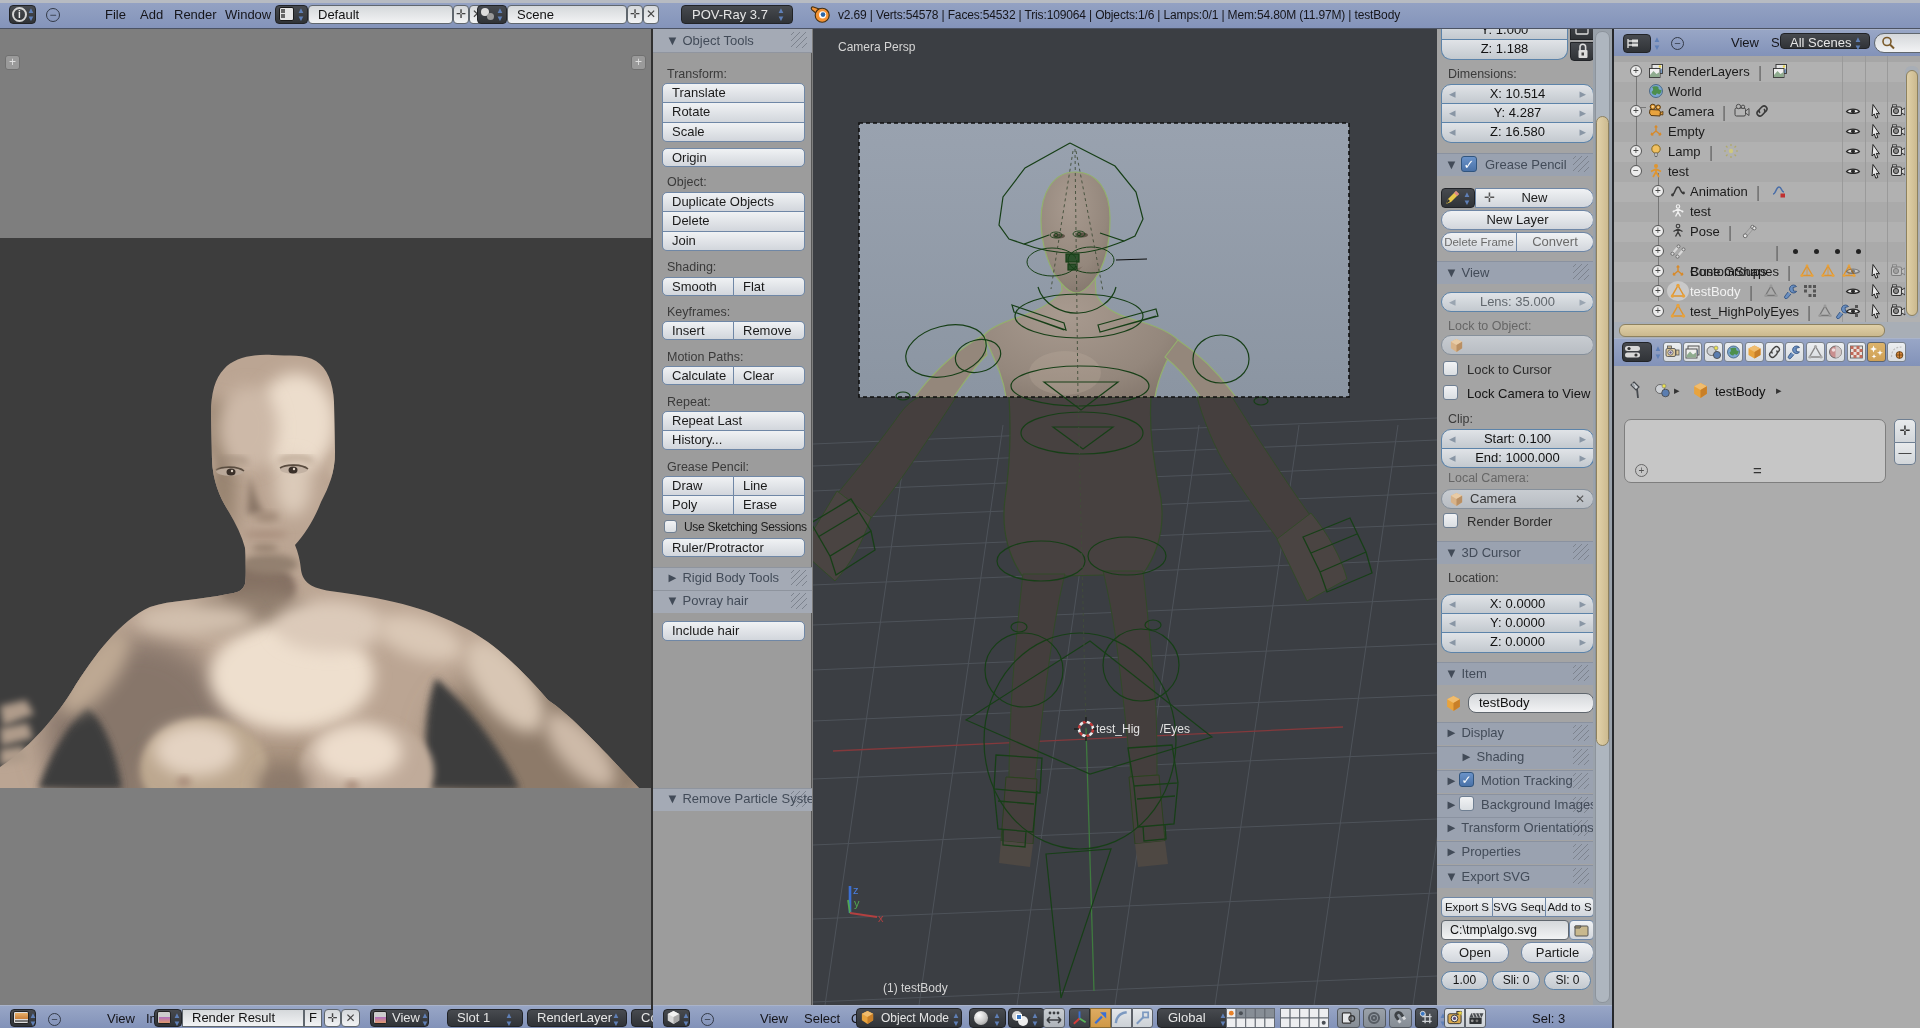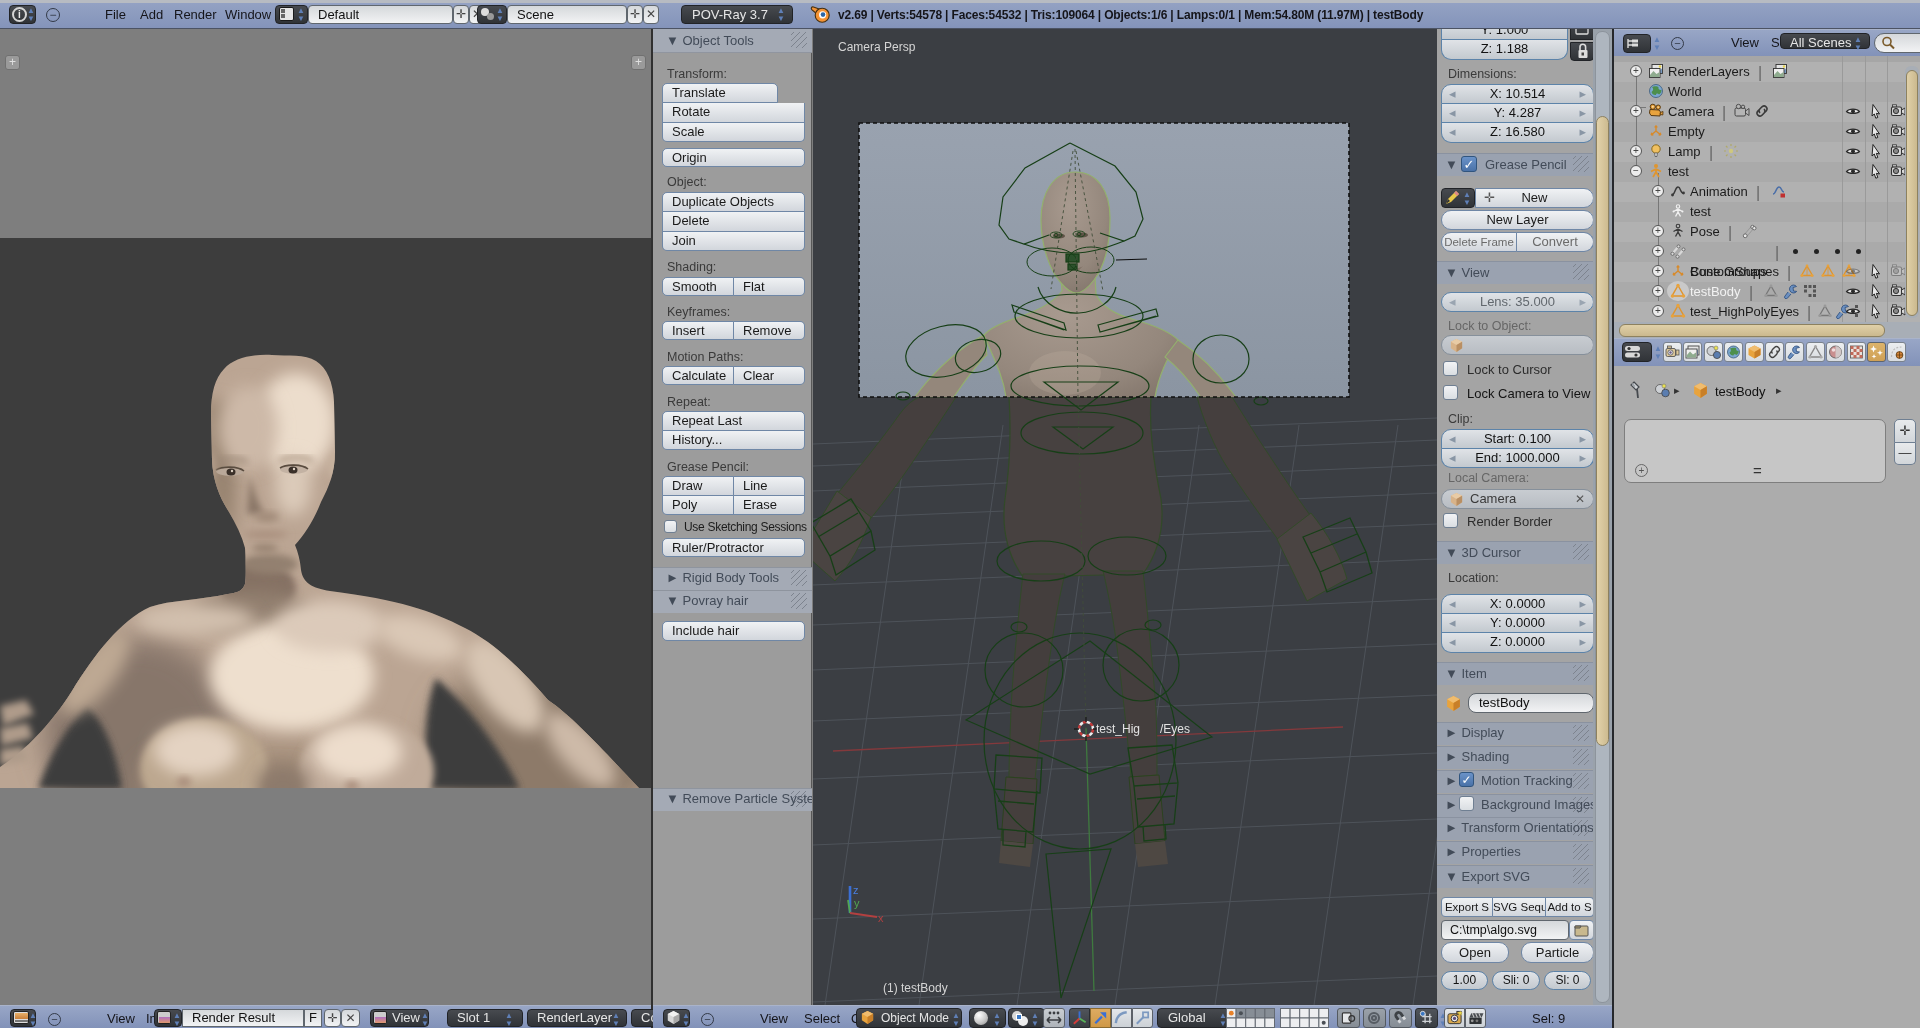--- a/index.html
+++ b/index.html
@@ -60,21 +60,21 @@
 
   <div class="abs darkw" style="left:681px;top:5px;width:112px;height:19px;line-height:17px;padding-left:10px;">POV-Ray 3.7</div>
   <div class="abs arr" style="left:777px;top:7px;">▲<br>▼</div>
 
   <svg class="abs" style="left:809px;top:4px;" width="22" height="20" viewBox="0 0 22 20">
     <path d="M13,6 L4.5,3 C2.6,2.4 1.6,4 2.8,5.6 L9,11 Z" fill="#f49335" stroke="#432f12" stroke-width="1.1"></path>
     <circle cx="13.2" cy="11.2" r="7" fill="#f49335" stroke="#432f12" stroke-width="1.1"></circle>
     <circle cx="13.6" cy="10.8" r="3.6" fill="#fdfdfd"></circle>
     <circle cx="14" cy="10.6" r="2.3" fill="#2a66a8"></circle>
   </svg>
-  <div class="abs" style="left:838px;top:8px;color:#15151a;font-size:12px;letter-spacing:-0.15px;font-weight:bold;">v2.69 | Verts:54578 | Faces:54532 | Tris:109064 | Objects:1/6 | Lamps:0/1 | Mem:54.80M (11.97M) | testBody</div>
+  <div class="abs" style="left:838px;top:8px;color:#15151a;font-size:12px;letter-spacing:-0.15px;">v2.69 | Verts:54578 | Faces:54532 | Tris:109064 | Objects:1/6 | Lamps:0/1 | Mem:54.80M (11.97M) | testBody</div>
 </div>
 
 <div class="abs" style="left:0;top:29px;width:653px;height:999px;background:#7e7e7e;border-right:2px solid #303030;">
 
   <div class="abs" style="left:0;top:209px;width:651px;height:550px;background:#3d3d3d;overflow:hidden;" id="renderimg">
     <svg width="651" height="550" viewBox="0 0 651 550">
       <defs>
         <filter id="soft" x="-40%" y="-40%" width="180%" height="180%">
               <feGaussianBlur stdDeviation="8"></feGaussianBlur>
             </filter>
@@ -190,21 +190,21 @@
     <div class="abs arr" style="left:612px;top:6px;">▲<br>▼</div>
     <div class="abs darkw" style="left:631px;top:3px;width:60px;height:18px;line-height:16px;padding-left:9px;border-radius:4px 0 0 4px;">Combine</div>
   </div>
 </div>
 
 <div class="abs" style="left:653px;top:29px;width:159px;height:976px;background:#9c9c9c;border-right:1px solid #585858;" id="toolshelf">
   <div class="abs" style="left:0;top:0;width:159px;height:24px;background:#a4aab5;border-bottom:1px solid #90959f;"></div>
   <div class="abs grip" style="left:138px;top:3px;"></div>
   <div class="abs phead" style="left:13px;top:4px;">▼ Object Tools</div>
   <div class="abs lbl" style="left:14px;top:38px;">Transform:</div>
-  <div class="abs btn" style="left:9px;top:54px;width:116px;height:20px;border-radius:5px 5px 0 0;">Translate</div>
+  <div class="abs btn" style="left:9px;top:54px;width:143px;height:20px;border-radius:5px 5px 0 0;">Translate</div>
   <div class="abs btn" style="left:9px;top:74px;width:143px;height:20px;border-radius:0;border-top:none;">Rotate</div>
   <div class="abs btn" style="left:9px;top:94px;width:143px;height:19px;border-radius:0 0 5px 5px;border-top:none;">Scale</div>
   <div class="abs btn" style="left:9px;top:119px;width:143px;height:19px;border-radius:5px;">Origin</div>
   <div class="abs lbl" style="left:14px;top:146px;">Object:</div>
   <div class="abs btn" style="left:9px;top:163px;width:143px;height:20px;border-radius:5px 5px 0 0;">Duplicate Objects</div>
   <div class="abs btn" style="left:9px;top:183px;width:143px;height:20px;border-radius:0;border-top:none;">Delete</div>
   <div class="abs btn" style="left:9px;top:203px;width:143px;height:19px;border-radius:0 0 5px 5px;border-top:none;">Join</div>
   <div class="abs lbl" style="left:14px;top:231px;">Shading:</div>
   <div class="abs btn" style="left:9px;top:248px;width:72px;height:19px;border-radius:5px 0 0 5px;">Smooth</div>
   <div class="abs btn" style="left:81px;top:248px;width:71px;height:19px;border-radius:0 5px 5px 0;border-left:none;">Flat</div>
@@ -497,21 +497,21 @@
         <path d="M8,1 L14,4 L14,11 L8,15 L2,11 L2,4 Z" fill="#e8a33d"></path>
         <path d="M8,1 L14,4 L8,7.5 L2,4 Z" fill="#f0bc6e"></path>
         <path d="M8,7.5 L14,4 L14,11 L8,15 Z" fill="#c87f28"></path>
       </svg>
   <div class="abs whitef" style="left:31px;top:664px;width:126px;height:20px;border-radius:8px;line-height:18px;padding-left:10px;">testBody</div>
   <div class="abs" style="left:0;top:693px;width:156px;height:23px;background:#9aa2b0;border-top:1px solid #8a92a0;"></div>
       <div class="abs grip" style="left:136px;top:696px;"></div>
       <div class="abs phead" style="left:8px;top:696px;">► Display</div>
   <div class="abs" style="left:0;top:717px;width:156px;height:23px;background:#9aa2b0;border-top:1px solid #8a92a0;"></div>
       <div class="abs grip" style="left:136px;top:720px;"></div>
-      <div class="abs phead" style="left:8px;top:720px;">► Shading</div>
+      <div class="abs phead" style="left:23px;top:720px;">► Shading</div>
   <div class="abs" style="left:0;top:741px;width:156px;height:23px;background:#9aa2b0;border-top:1px solid #8a92a0;"></div>
       <div class="abs grip" style="left:136px;top:744px;"></div>
       <div class="abs phead" style="left:8px;top:744px;">►</div>
       <div class="abs" style="left:22px;top:743px;width:15px;height:15px;background:linear-gradient(#6a92c8,#4a72a8);border:1px solid #31557e;border-radius:3px;color:#fff;font-size:12px;text-align:center;line-height:14px;">✓</div>
       <div class="abs phead" style="left:44px;top:744px;">Motion Tracking</div>
   <div class="abs" style="left:0;top:765px;width:156px;height:23px;background:#9aa2b0;border-top:1px solid #8a92a0;"></div>
       <div class="abs grip" style="left:136px;top:768px;"></div>
       <div class="abs phead" style="left:8px;top:768px;">►</div>
       <div class="abs chk" style="left:22px;top:767px;width:15px;height:15px;"></div>
       <div class="abs phead" style="left:44px;top:768px;white-space:nowrap;">Background Images</div>
@@ -664,21 +664,21 @@
         <path d="M14.5,0.5 L15.3,2.3 L17.2,2.5 L15.8,3.8 L16.2,5.7 L14.5,4.7 L12.8,5.7 L13.2,3.8 L11.8,2.5 L13.7,2.3 Z" fill="#e8d44a"></path>
       </svg>
   <div class="abs" style="left:812px;top:2px;width:21px;height:20px;background:linear-gradient(#e4e7ea,#ccd1d6);border:1px solid #5c6168;border-radius:0 3px 3px 0;"></div>
   <svg class="abs" style="left:814px;top:4px;" width="18" height="16" viewBox="0 0 18 17">
         <rect x="2" y="8" width="13" height="7" rx="1" fill="#2e3134"></rect>
         <path d="M2,8 L15,8 L17,3.5 L4,3.5 Z" fill="#4a4e53"></path>
         <path d="M5,3.5 L7,8 M8.5,3.5 L10.5,8 M12,3.5 L14,8" stroke="#c8c8c8" stroke-width="1.1"></path>
         <circle cx="5" cy="11.5" r="1.5" fill="#999"></circle>
         <circle cx="10" cy="11.5" r="1.5" fill="#777"></circle>
       </svg>
-  <div class="abs menutxt" style="left:843px;top:5px;">Sel: 9</div>
+  <div class="abs menutxt" style="left:843px;top:5px;">Sel: 3</div>
 </div>
 
 <div class="abs" style="left:1612px;top:29px;width:308px;height:999px;background:#b2b2b2;border-left:2px solid #26282c;" id="rightcol">
 
   <div class="abs hdr" style="left:0;top:0;width:306px;height:27px;">
     <div class="abs darkw" style="left:9px;top:4px;width:28px;height:19px;"></div>
     <svg class="abs" style="left:12px;top:7px;" width="14" height="13" viewBox="0 0 14 13">
           <path d="M2,2 L2,11 M2,4 L6,4 M2,8 L6,8" stroke="#ddd" stroke-width="1.4" fill="none"></path>
           <rect x="6" y="2.5" width="6" height="3" fill="#ddd"></rect>
           <rect x="6" y="6.5" width="6" height="3" fill="#ddd"></rect>

